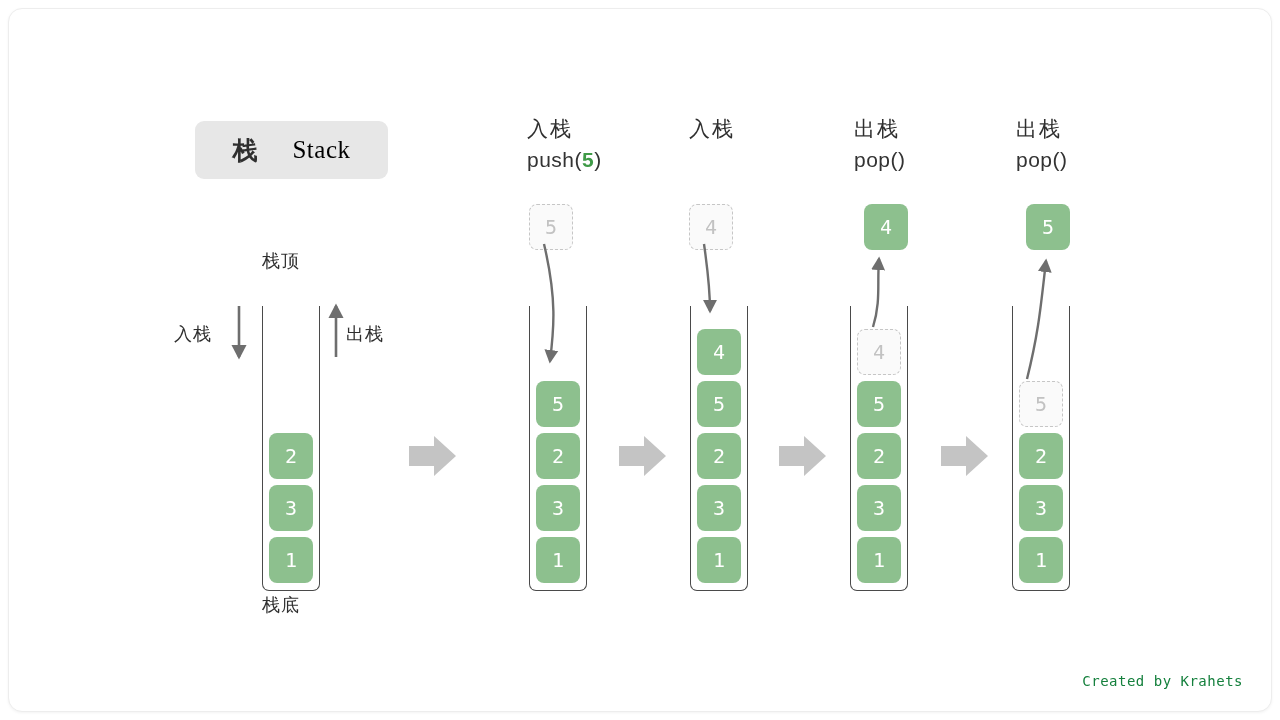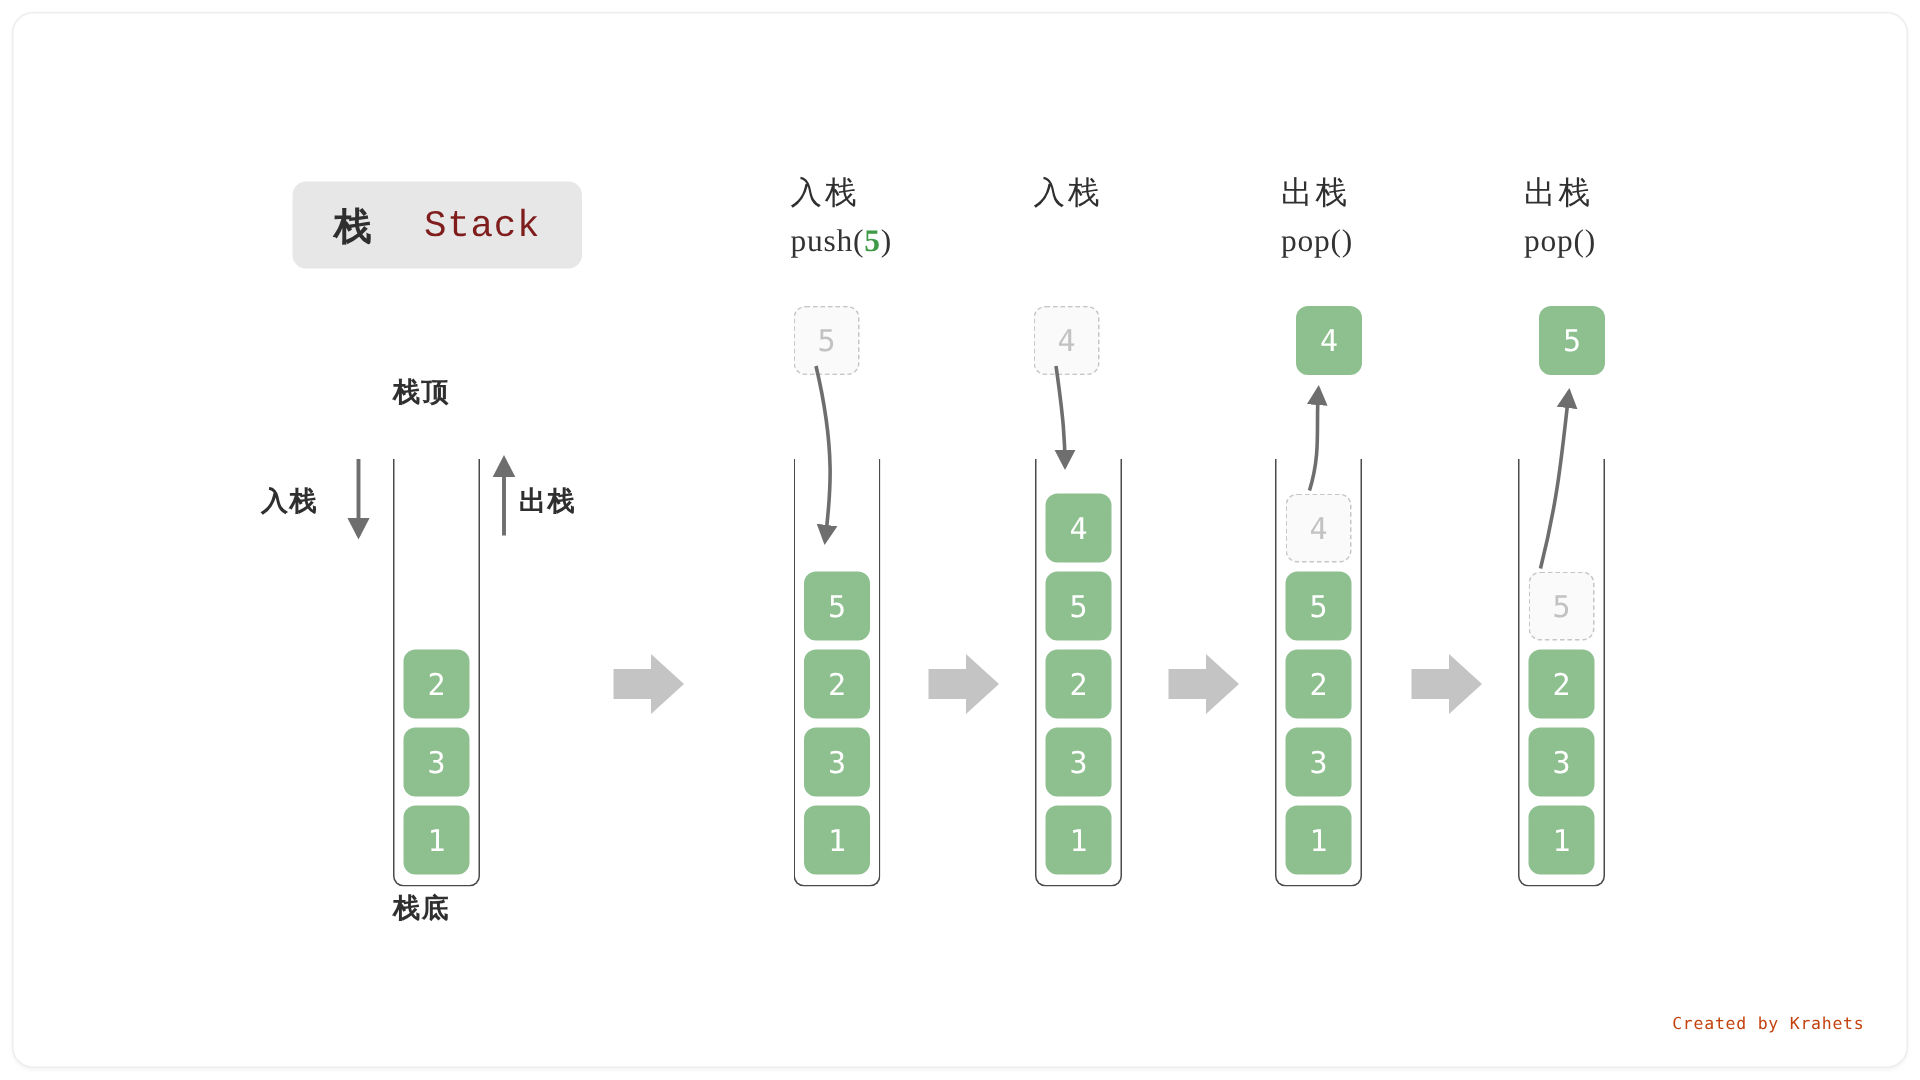--- a/index.html
+++ b/index.html
@@ -42,53 +42,53 @@
     gap: 10px;
   }
   .title-cn {
     font-family: "Liberation Sans", sans-serif;
     font-size: 25px;
     font-weight: bold;
     color: #2f2f2f;
     letter-spacing: 1px;
   }
   .title-en {
-    font-family: Liberation Mono, monospace;
+    font-family: Liberation Serif, serif;
     font-size: 25px;
-    color: #7f1d1d;
+    color: #000000;
     letter-spacing: 0.5px;
     margin-left: 24px;
   }
 
   
   .lbl-bold {
     position: absolute;
     font-size: 18px;
-    font-weight: bold;
+    font-weight: normal;
     color: #2f2f2f;
     white-space: nowrap;
     letter-spacing: 1px;
   }
 
   
   .col-head {
     position: absolute;
     width: 170px;
     text-align: left;
     white-space: nowrap;
   }
   .col-head .cn {
     font-size: 21px;
     color: #2f2f2f;
     letter-spacing: 2px;
     line-height: 30px;
     font-family: "Liberation Sans", sans-serif;
   }
   .col-head .code {
-    font-family: Liberation Serif, serif;
+    font-family: Liberation Sans, sans-serif;
     font-size: 21px;
     color: #333333;
     line-height: 32px;
     letter-spacing: 0.5px;
   }
   .col-head .code .num {
     color: #3f9a47;
     font-weight: bold;
   }
 
@@ -134,22 +134,22 @@
     height: 704px;
     pointer-events: none;
   }
 
   
   .footer {
     position: absolute;
     right: 28px;
     bottom: 22px;
     font-family: "DejaVu Sans Mono", monospace;
-    font-size: 11px;
-    color: #c2410c;
+    font-size: 14px;
+    color: #15803d;
     letter-spacing: 0.5px;
   }
 </style>
 </head>
 <body>
 
 <div class="card">
 
   <div class="title-badge">
     <span class="title-cn">栈</span>

